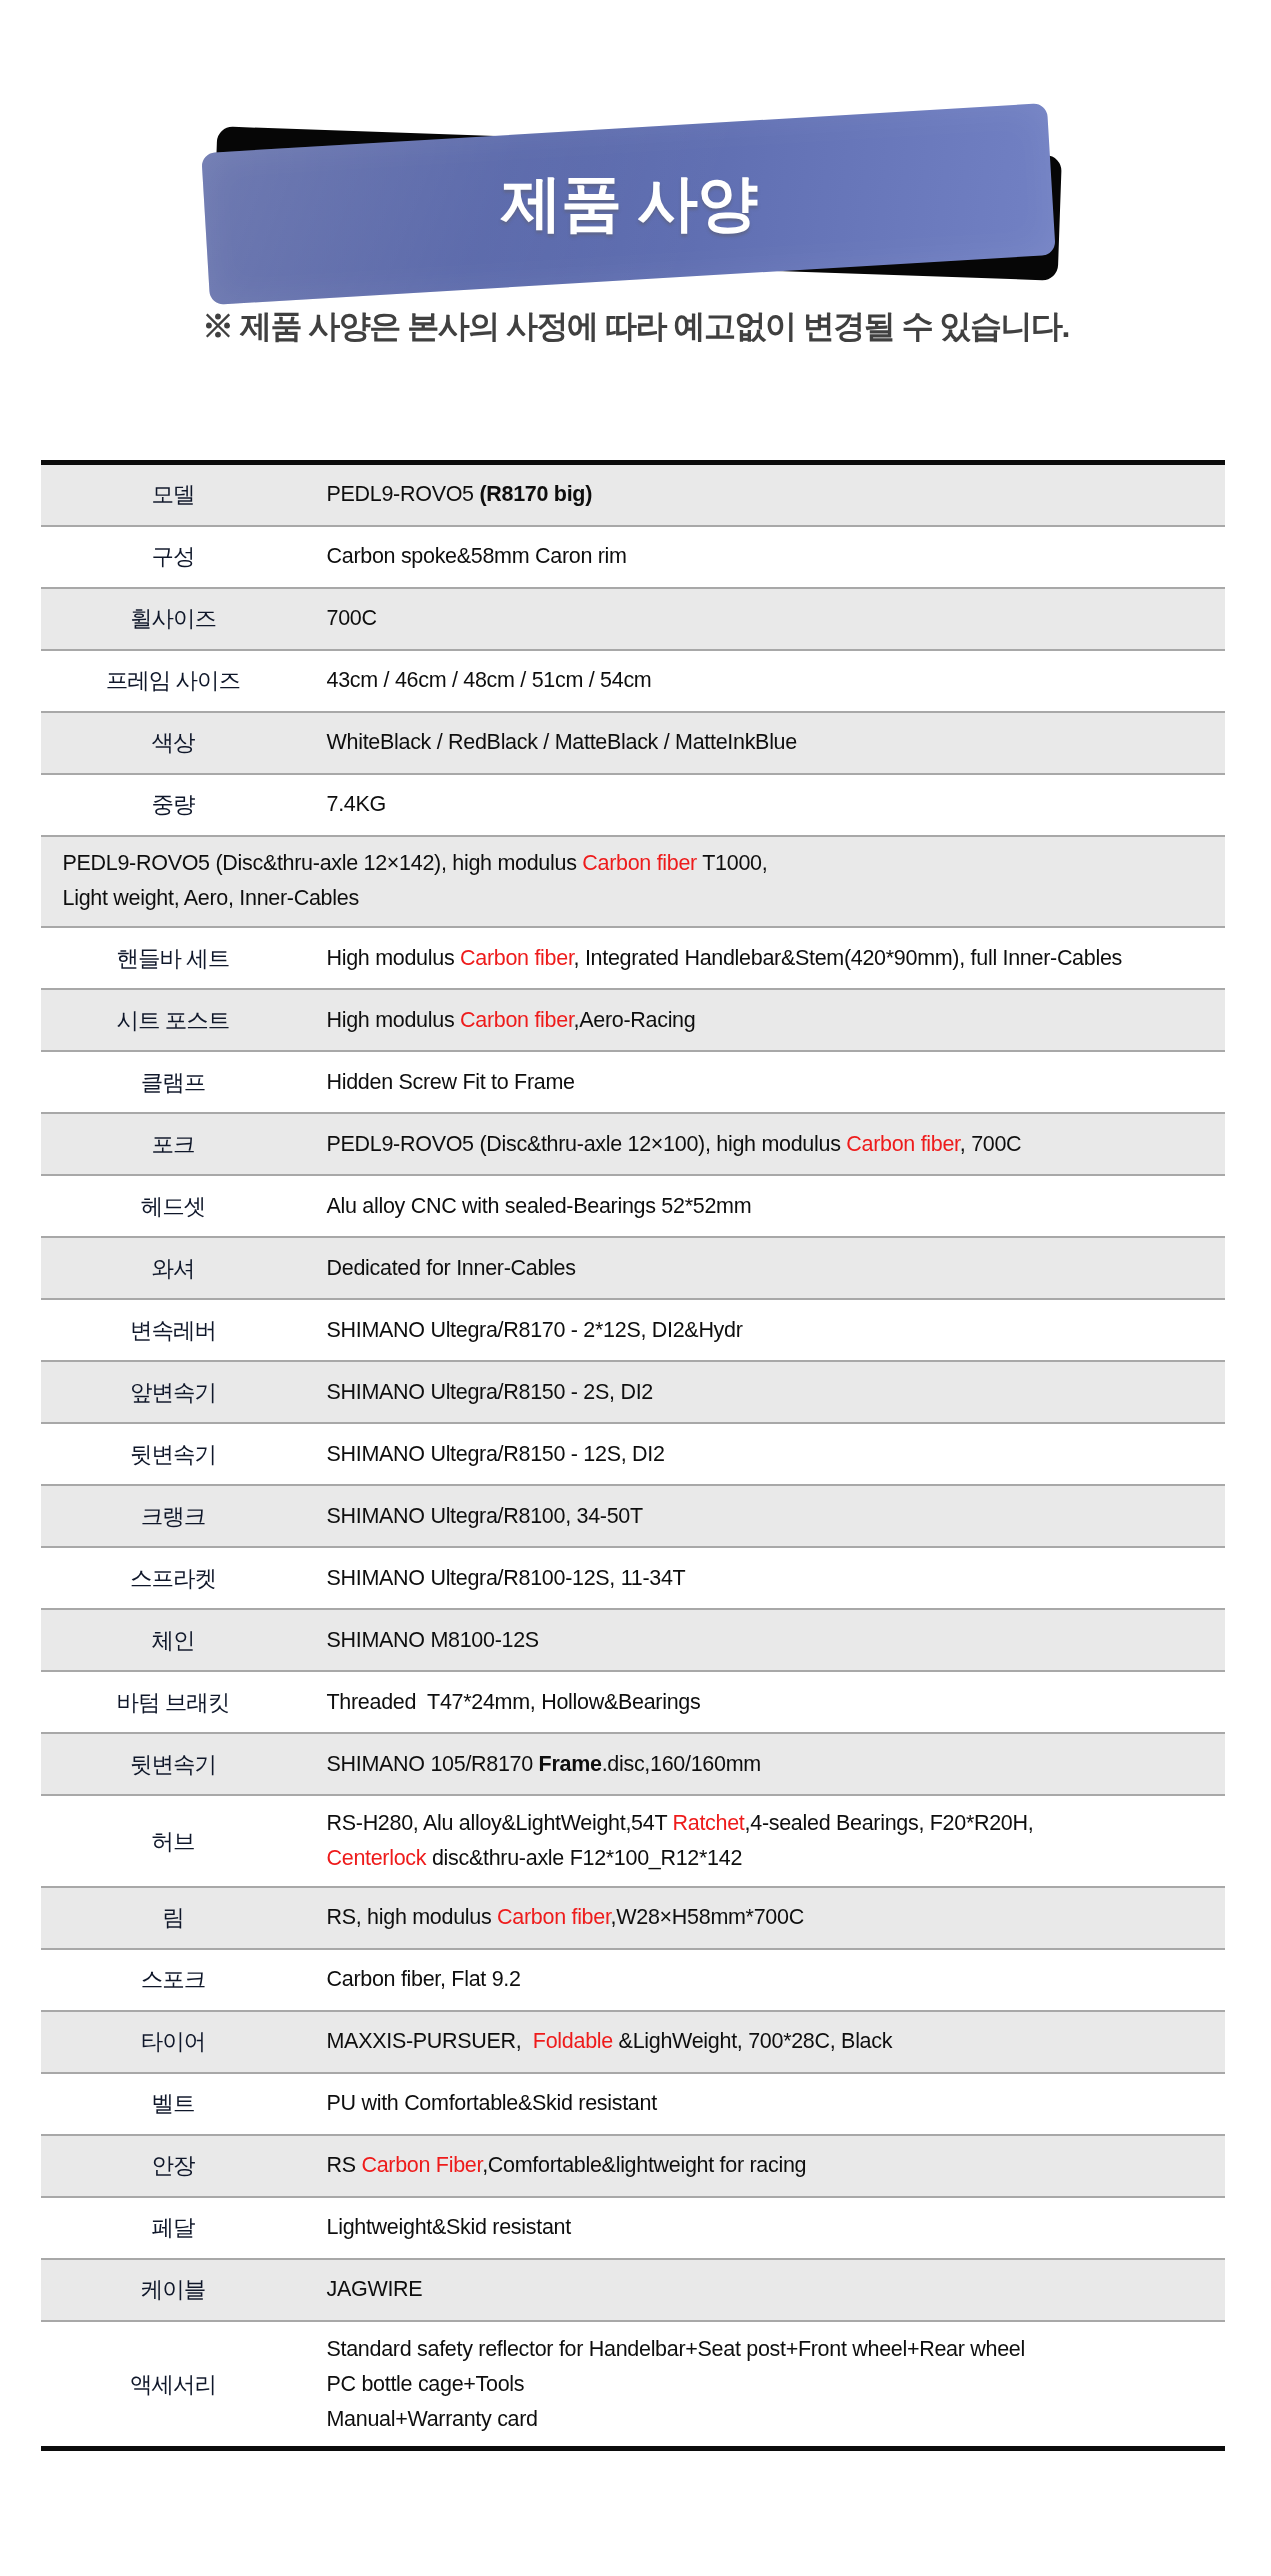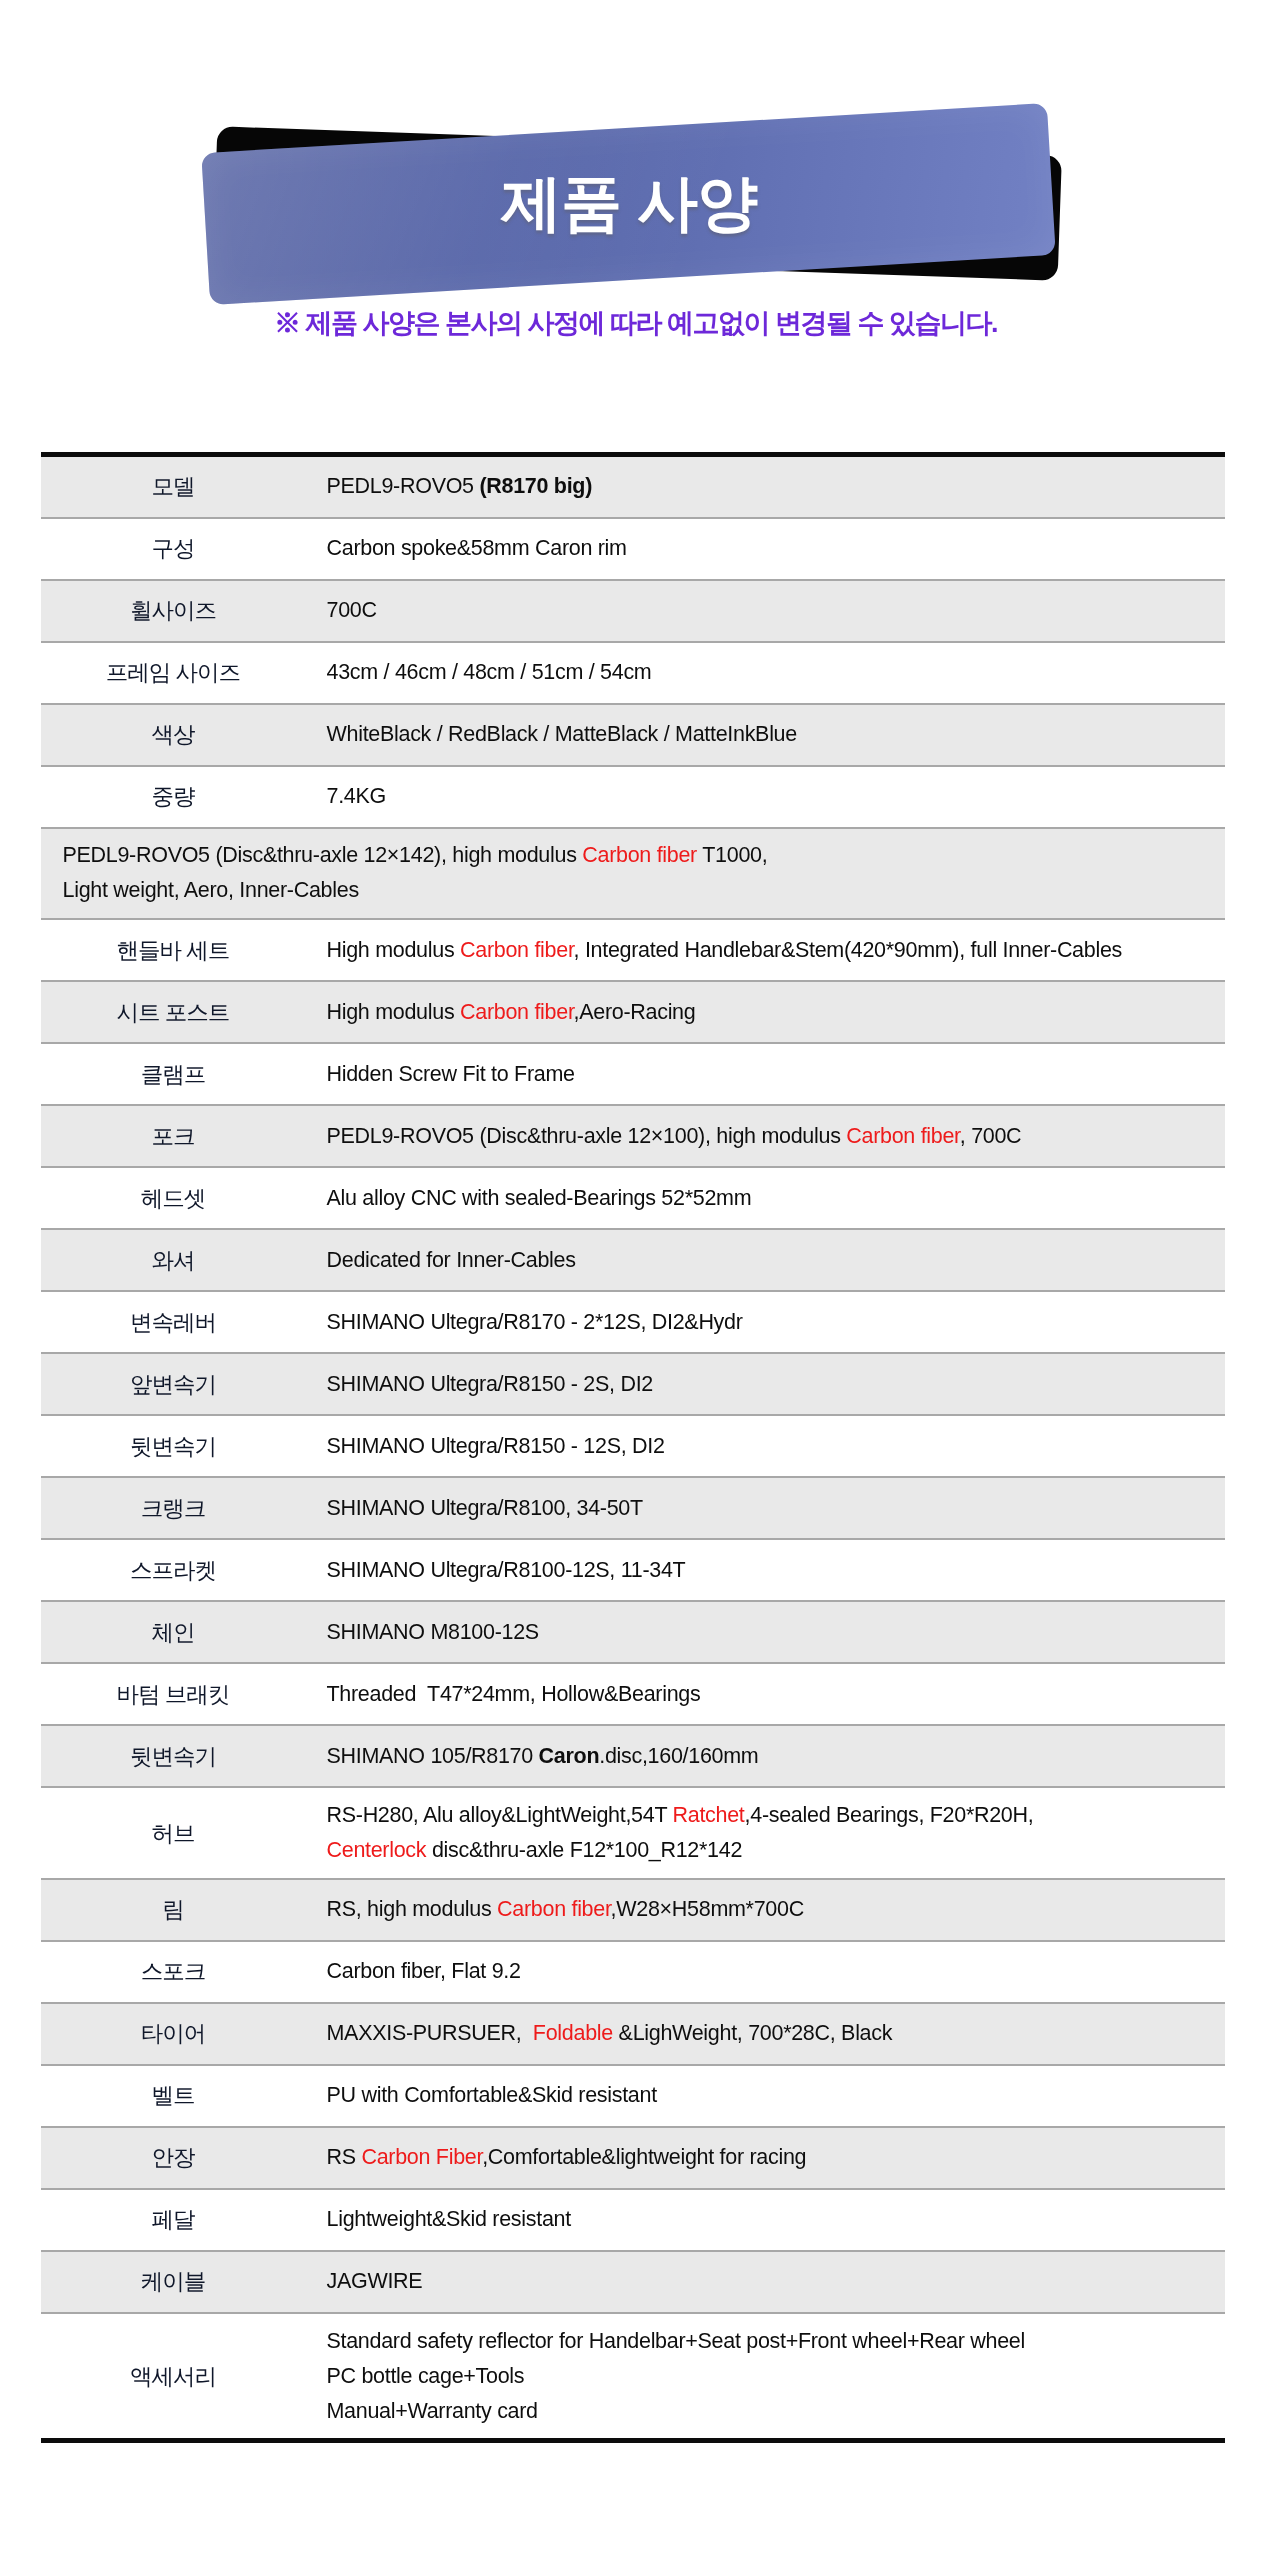--- a/index.html
+++ b/index.html
@@ -45,24 +45,24 @@
     color: #ffffff;
     font-size: 61px;
     font-weight: 900;
     letter-spacing: -1px;
     transform: rotate(3.4deg);
     text-shadow: 0 2.9px 2.9px rgba(90,90,100,0.45);
   }
   .disclaimer {
     text-align: center;
     margin-top: 13.7px;
-    font-size: 27px;
+    font-size: 32px;
     font-weight: 700;
     letter-spacing: -1.5px;
-    color: #6d28d9;
+    color: #404040;
   }
 
   
   .spec-table {
     width: 1184px;
     margin: 111px 0 0 41px;
     border-top: 5.9px solid #0c0c0c;
     border-bottom: 5.9px solid #0c0c0c;
   }
   .row {
@@ -225,21 +225,21 @@
     </div>
     <div class="row white">
       <div class="label-cell">바텀 브래킷</div>
       <div class="value-cell">
         <div class="value-line"><span>Threaded  T47*24mm, Hollow&amp;Bearings</span></div>
       </div>
     </div>
     <div class="row gray">
       <div class="label-cell">뒷변속기</div>
       <div class="value-cell">
-        <div class="value-line"><span>SHIMANO 105/R8170 </span><span class="bold">Caron</span><span>.disc,160/160mm</span></div>
+        <div class="value-line"><span>SHIMANO 105/R8170 </span><span class="bold">Frame</span><span>.disc,160/160mm</span></div>
       </div>
     </div>
     <div class="row white">
       <div class="label-cell">허브</div>
       <div class="value-cell">
         <div class="value-line"><span>RS-H280, Alu alloy&amp;LightWeight,54T </span><span class="red">Ratchet</span><span>,4-sealed Bearings, F20*R20H,</span></div>
         <div class="value-line"><span class="red">Centerlock</span><span> disc&amp;thru-axle F12*100_R12*142</span></div>
       </div>
     </div>
     <div class="row gray">

